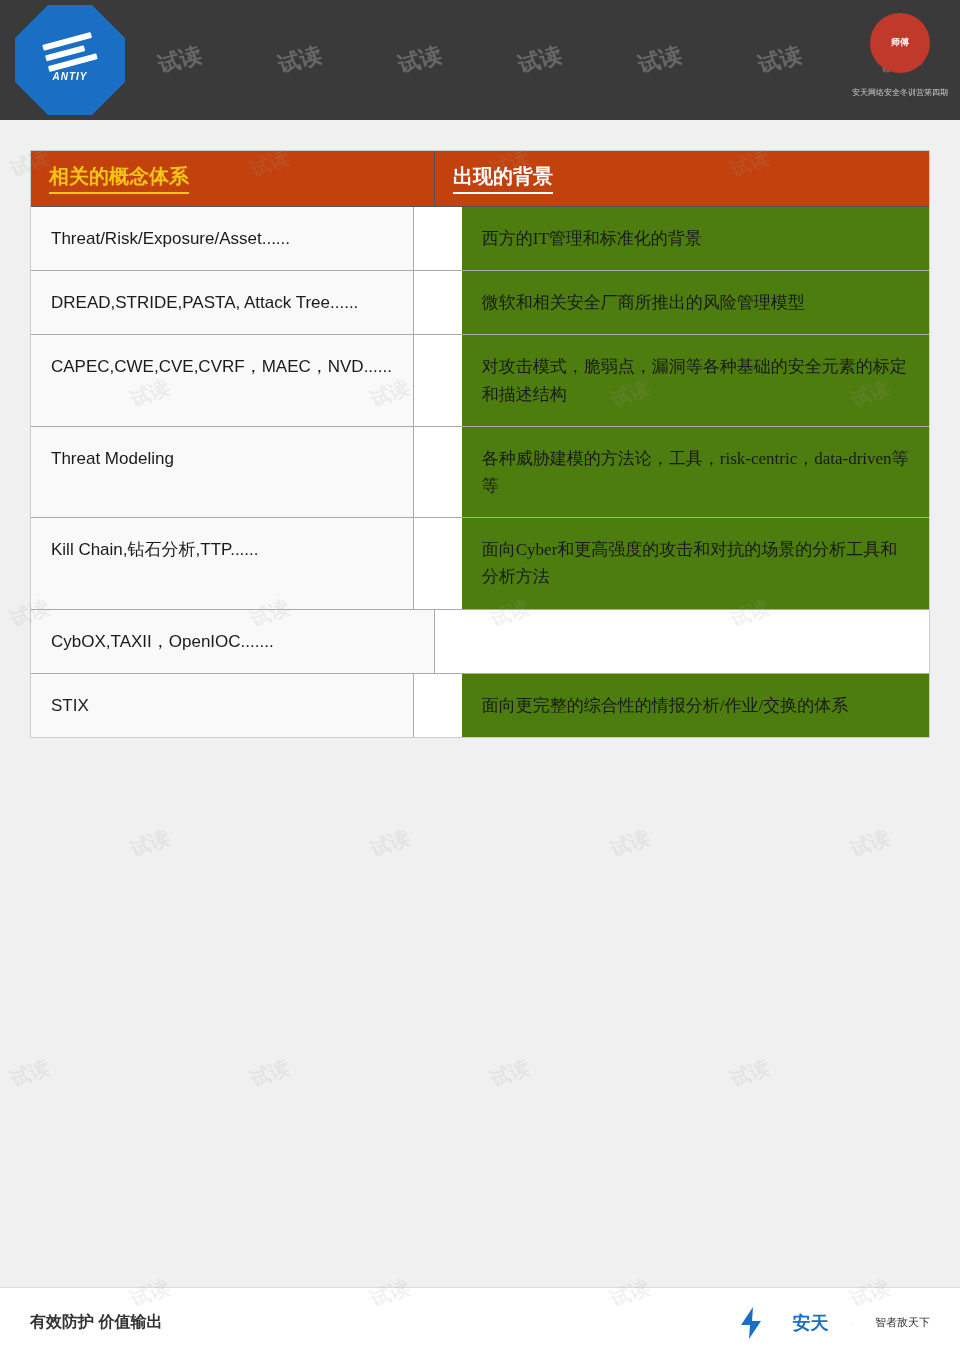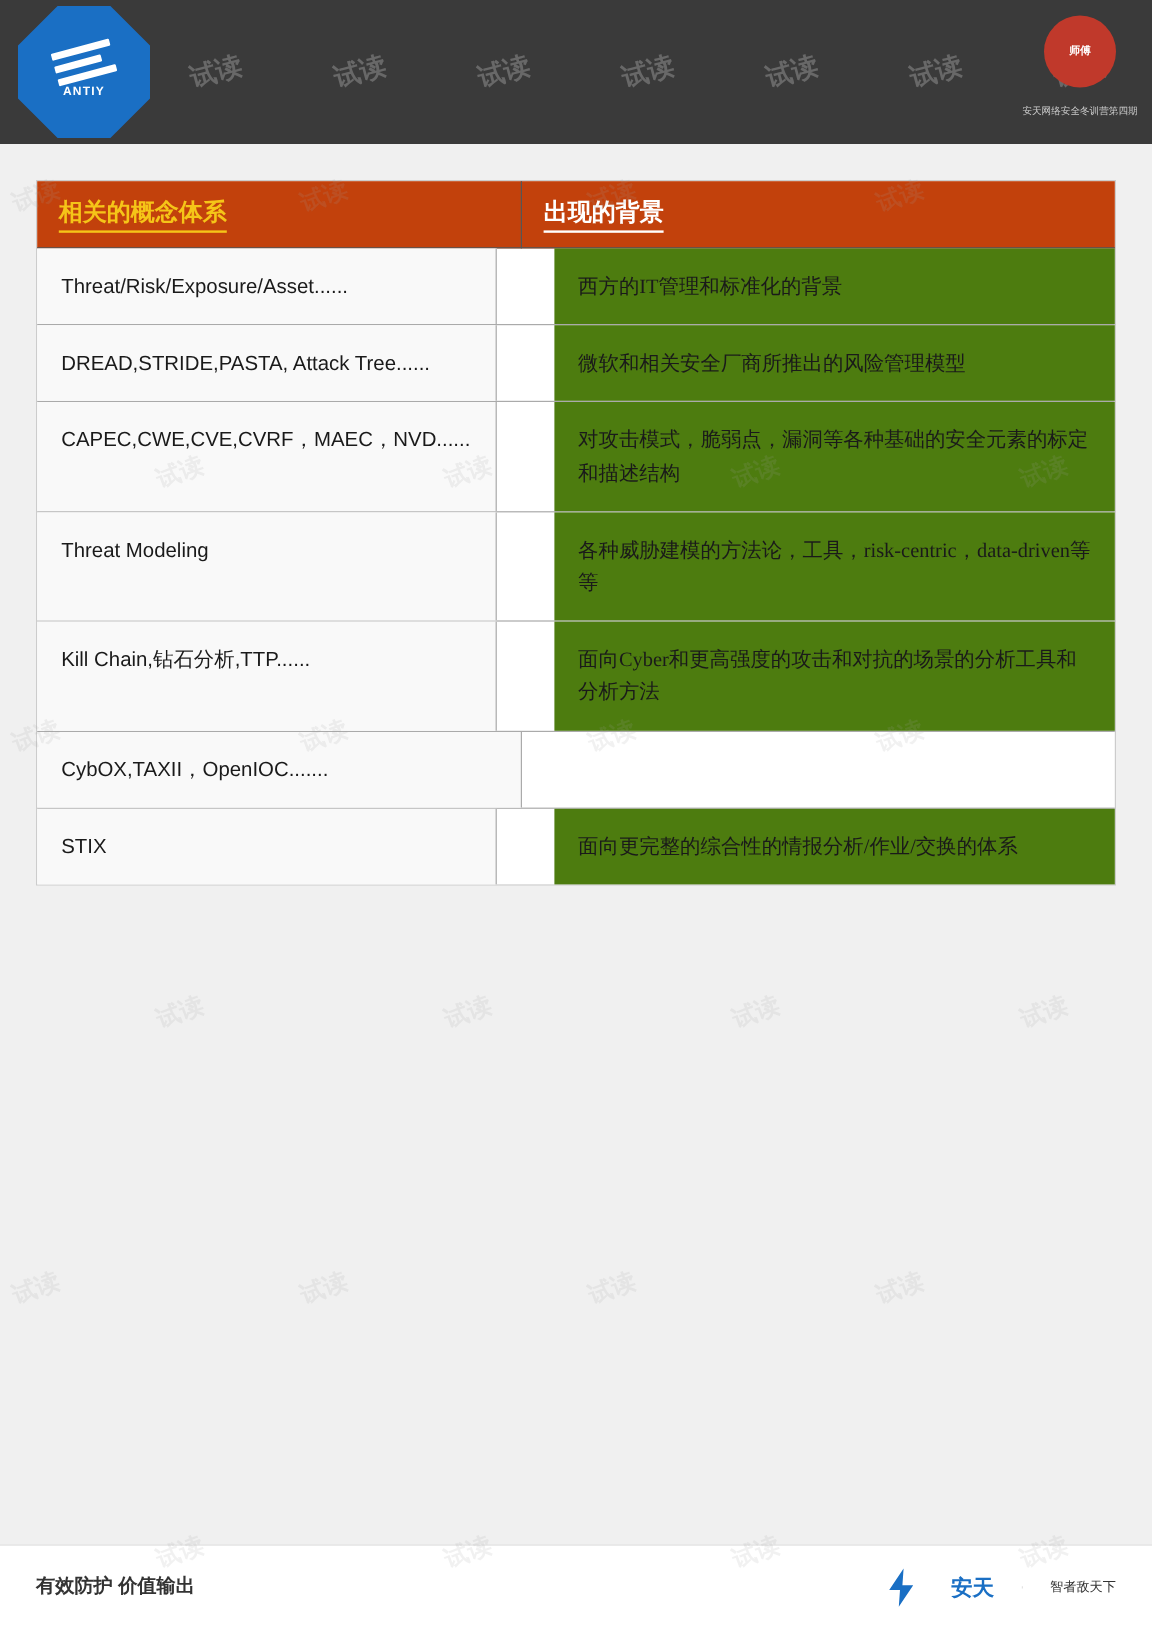--- a/index.html
+++ b/index.html
@@ -54,20 +54,21 @@
     .logo-line:nth-child(2) {
       width: 40px;
     }
 
     .logo-text {
       color: white;
       font-size: 10px;
       font-weight: bold;
       margin-top: 5px;
       letter-spacing: 1px;
+      font-style: italic;
     }
 
     
     .watermark-row {
       position: absolute;
       top: 0; left: 0; right: 0; bottom: 0;
       display: flex;
       align-items: center;
       justify-content: space-around;
       pointer-events: none;

